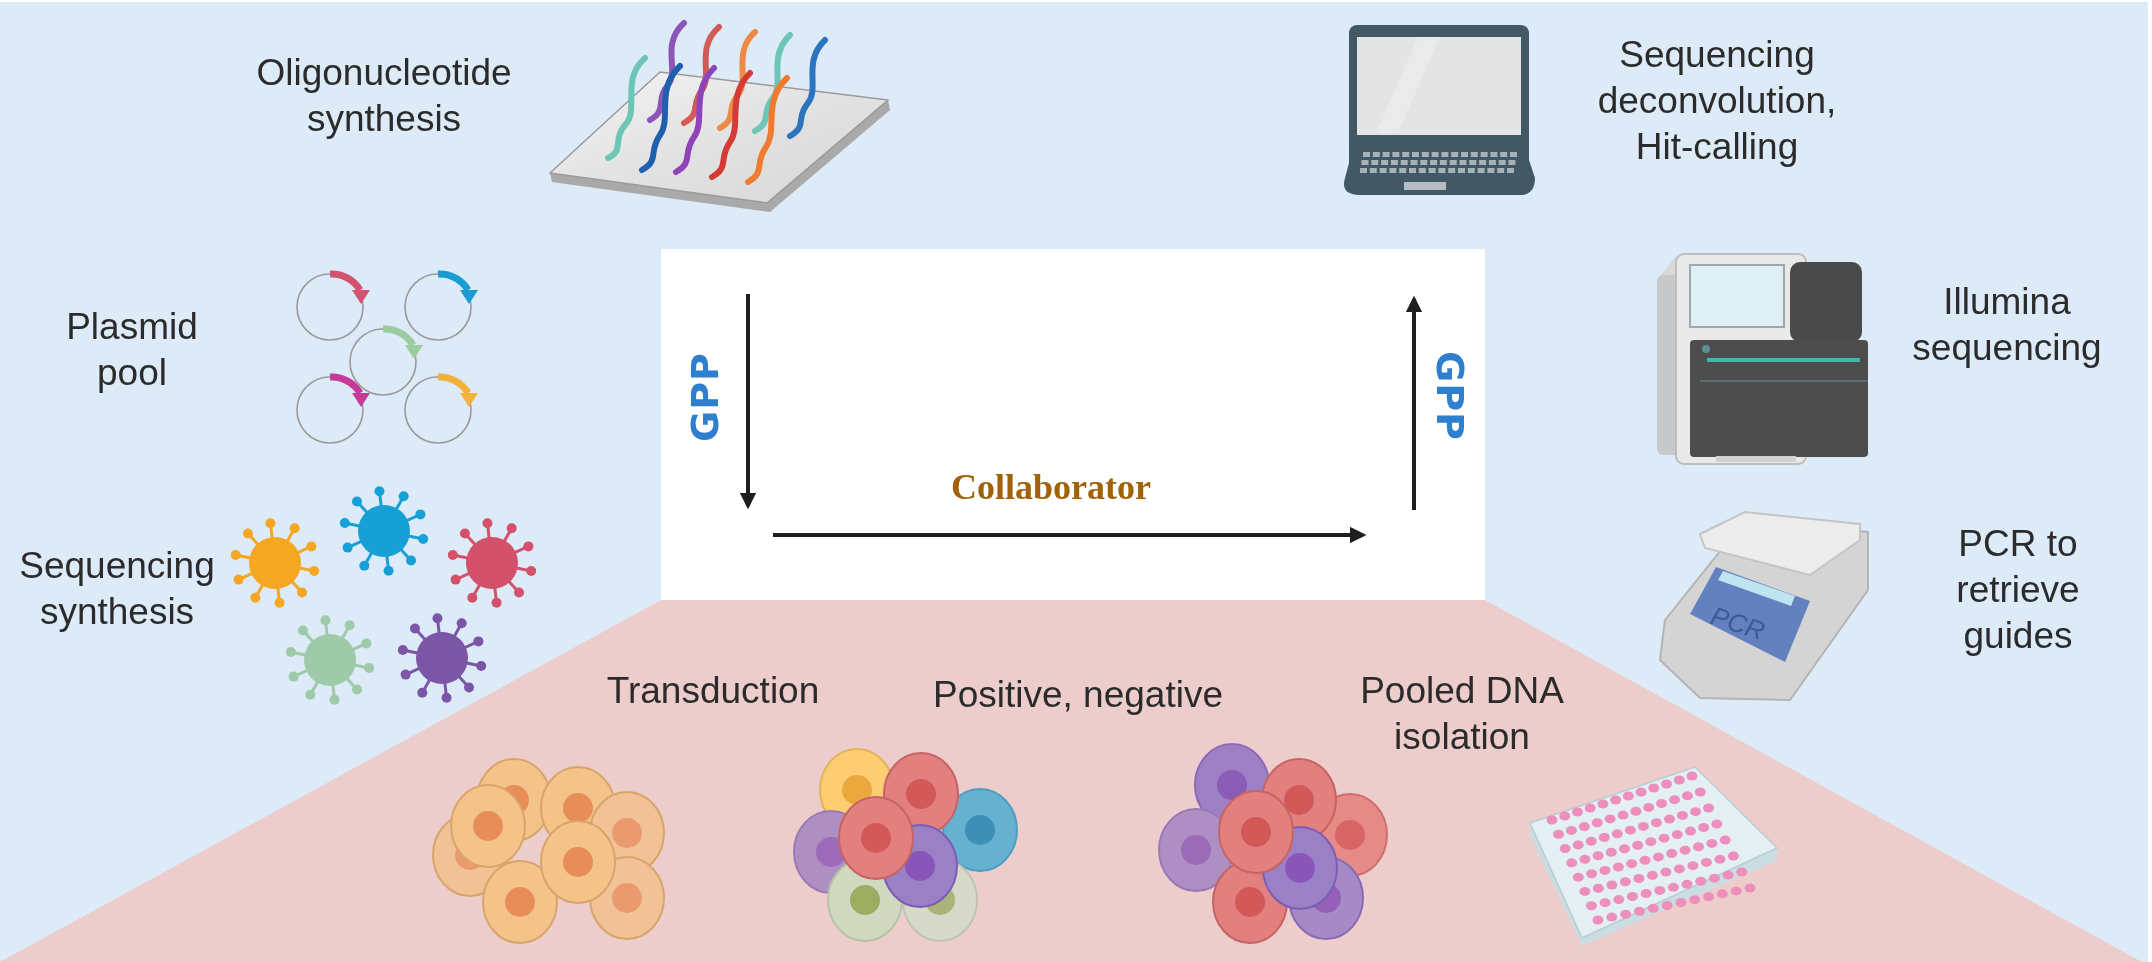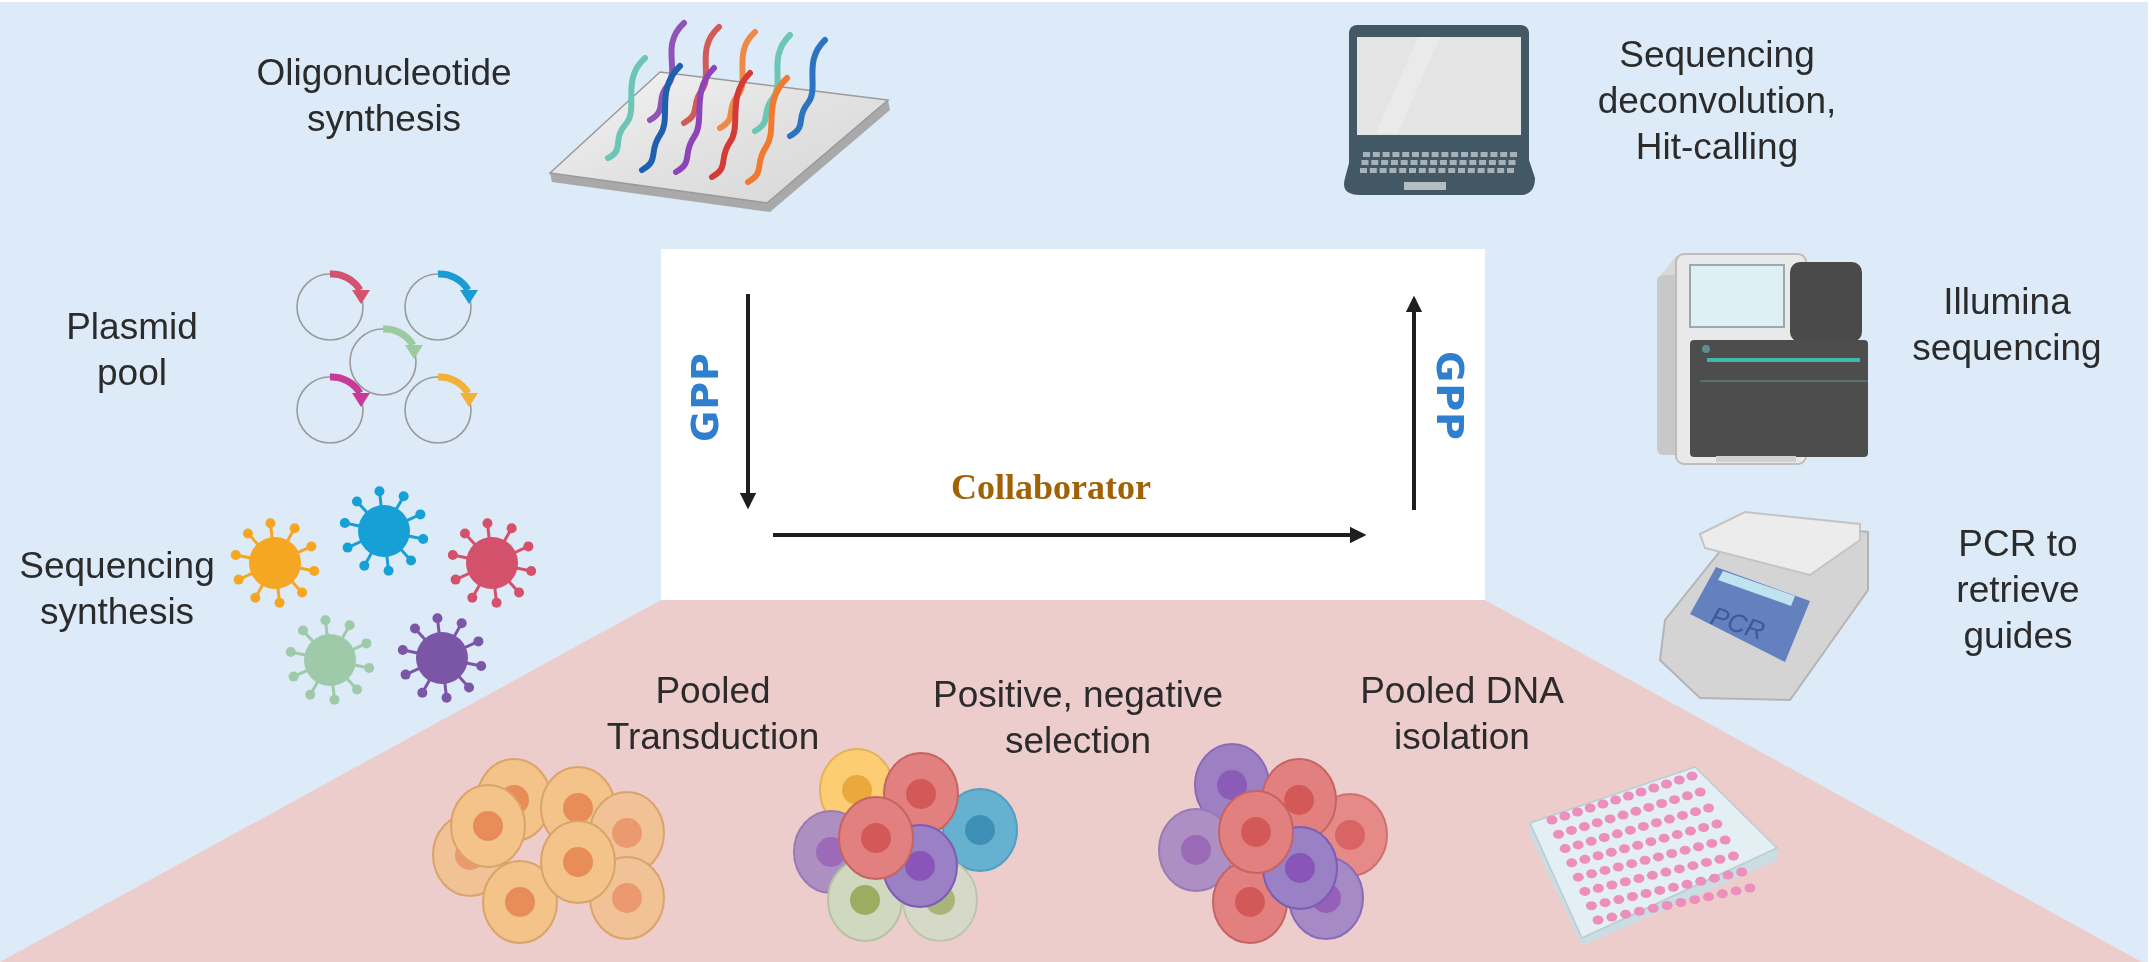--- a/index.html
+++ b/index.html
@@ -503,26 +503,24 @@
   </div>
   <div class="label" style="left:132px; top:304px;text-align:center;">
     <span>Plasmid</span>
       <span>pool</span>
   </div>
   <div class="label" style="left:117px; top:543px;">
     <span>Sequencing</span>
       <span>synthesis</span>
   </div>
   <div class="label" style="left:713px; top:668px;">
-    <span>Pooled</span>
       <span>Transduction</span>
   </div>
   <div class="label" style="left:1078px; top:672px;">
     <span>Positive, negative</span>
-      <span>selection</span>
   </div>
   <div class="label" style="left:1462px; top:668px;">
     <span>Pooled DNA</span>
       <span>isolation</span>
   </div>
   <div class="label" style="left:2018px; top:521px;">
     <span>PCR to</span>
       <span>retrieve</span>
       <span>guides</span>
   </div>

